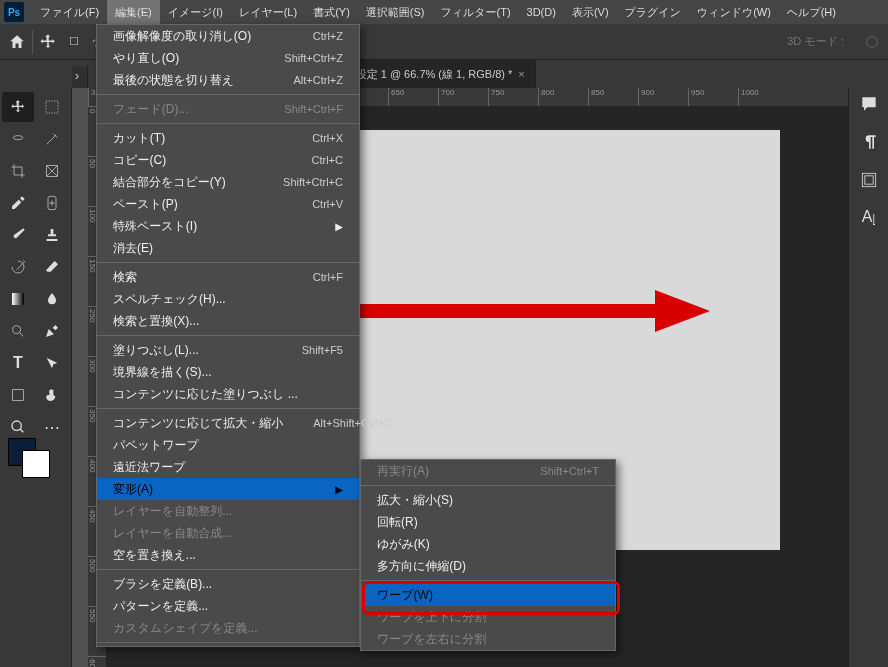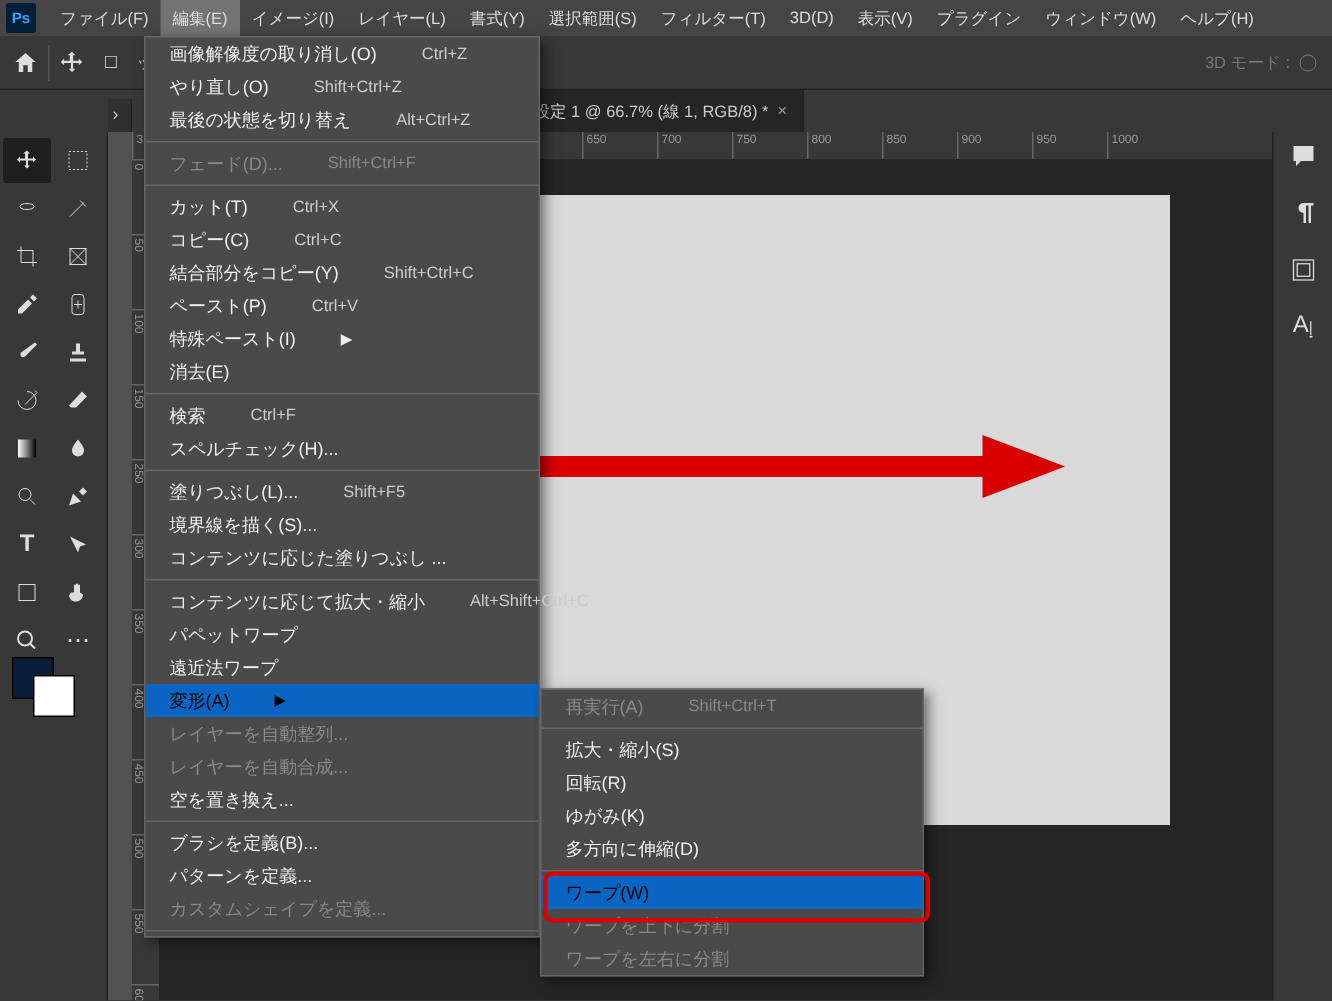--- a/index.html
+++ b/index.html
@@ -5,21 +5,21 @@
 *{margin:0;padding:0;box-sizing:border-box;font-family:"Meiryo","Hiragino Kaku Gothic Pro",sans-serif;user-select:none}
 body{width:888px;height:667px;background:#525252;overflow:hidden;position:relative}
 .menubar{height:24px;background:#454545;display:flex;align-items:center;padding:0 4px;font-size:11px;color:#ddd}
 .logo{width:20px;height:20px;background:#001e36;color:#31a8ff;display:flex;align-items:center;justify-content:center;font-weight:bold;font-size:10px;border-radius:2px;margin-right:8px}
 .menubar-item{padding:12px 8px;height:100%;display:flex;align-items:center;cursor:pointer}
 .menubar-item.active{background:#737373}
 .toolbar{height:36px;background:#383838;border-bottom:1px solid #222;display:flex;align-items:center;padding:0 8px;gap:6px;font-size:11px;color:#ccc}
 .toolbar .home{width:18px;height:18px}
 .toolbar .sep{width:1px;height:24px;background:#555}
 .toolbar .opt{padding:3px 6px}
-.toolbar .right{margin-left:auto;display:flex;gap:4px;align-items:center;color:#777}
+.toolbar .right{margin-left:auto;display:flex;gap:20px;align-items:center;color:#777}
 .tabs{height:28px;background:#383838;display:flex;align-items:center;font-size:11px;color:#ccc;padding-left:88px}
 .tab{padding:0 10px;height:100%;display:flex;align-items:center;gap:6px;border-right:1px solid #222}
 .tab.active{background:#252525}
 .tab .x{color:#999}
 .work{position:absolute;top:88px;left:88px;right:40px;bottom:0;background:#252525}
 .ruler-h{position:absolute;top:88px;left:88px;right:40px;height:18px;background:#383838;font-size:8px;color:#999;display:flex;overflow:hidden}
 .ruler-h span{width:50px;flex-shrink:0;border-left:1px solid #666;padding-left:2px}
 .ruler-v{position:absolute;top:106px;left:88px;width:18px;bottom:0;background:#383838;font-size:8px;color:#999;display:flex;flex-direction:column;overflow:hidden}
 .ruler-v span{height:50px;flex-shrink:0;border-top:1px solid #666;padding-top:2px;writing-mode:vertical-lr}
 .canvas{position:absolute;top:130px;left:160px;width:620px;height:420px;background:#d9d9d9}
@@ -27,21 +27,21 @@
 .arrow-line{position:absolute;top:14px;left:0;width:490px;height:14px;background:#d80000}
 .arrow-head{position:absolute;right:0;top:0;width:0;height:0;border-left:55px solid #d80000;border-top:21px solid transparent;border-bottom:21px solid transparent}
 .tools{position:absolute;top:88px;left:0;width:72px;bottom:0;background:#383838;border-right:1px solid #222;display:flex;flex-wrap:wrap;padding:4px 2px;gap:2px;align-content:flex-start}
 .tool{width:32px;height:30px;display:flex;align-items:center;justify-content:center;color:#ddd;border-radius:2px}
 .tool.sel{background:#1f1f1f}
 .fgswatch{width:28px;height:28px;background:#0a1e3a;border:1px solid #000;position:absolute;top:350px;left:8px}
 .bgswatch{width:28px;height:28px;background:#fff;border:1px solid #000;position:absolute;top:362px;left:22px}
 .tabpane{position:absolute;top:66px;left:72px;width:16px;height:22px;background:#303030;border-right:1px solid #222}
 .rightbar{position:absolute;top:88px;right:0;width:40px;bottom:0;background:#383838;border-left:1px solid #222;display:flex;flex-direction:column;align-items:center;padding-top:6px;gap:18px;color:#ddd}
 .menu{position:absolute;background:#4a4a4a;border:1px solid #666;box-shadow:3px 3px 8px rgba(0,0,0,.5);font-size:12px;color:#eee;z-index:10}
-.menu-item{height:22px;display:flex;align-items:center;padding:0 16px;justify-content:flex-start;gap:30px;white-space:nowrap}
+.menu-item{height:22px;display:flex;align-items:center;padding:0 16px;justify-content:space-between;gap:30px;white-space:nowrap}
 .menu-item.hl{background:#0a64c2;color:#000000}
 .menu-item.disabled{color:#888}
 .menu-sep{height:1px;background:#666;margin:3px 0}
 .shortcut{color:#ccc;font-size:11px}
 .menu-item.disabled .shortcut{color:#888}
 .submark{font-size:10px}
 #menu1{top:24px;left:96px;width:264px}
 #menu2{top:459px;left:360px;width:256px}
 .redbox{position:absolute;top:581px;left:362px;width:258px;height:34px;border:3px solid #d80000;border-radius:6px;z-index:11;pointer-events:none}
 </style>
@@ -313,20 +313,23 @@
       <span>消去(E)</span>
     </div>
     <div class="menu-sep"></div>
     <div class="menu-item">
       <span>検索</span>
       <span class="shortcut">Ctrl+F</span>
     </div>
     <div class="menu-item">
       <span>スペルチェック(H)...</span>
     </div>
+    <div class="menu-item">
+      <span>検索と置換(X)...</span>
+    </div>
     <div class="menu-sep"></div>
     <div class="menu-item">
       <span>塗りつぶし(L)...</span>
       <span class="shortcut">Shift+F5</span>
     </div>
     <div class="menu-item">
       <span>境界線を描く(S)...</span>
     </div>
     <div class="menu-item">
       <span>コンテンツに応じた塗りつぶし ...</span>

